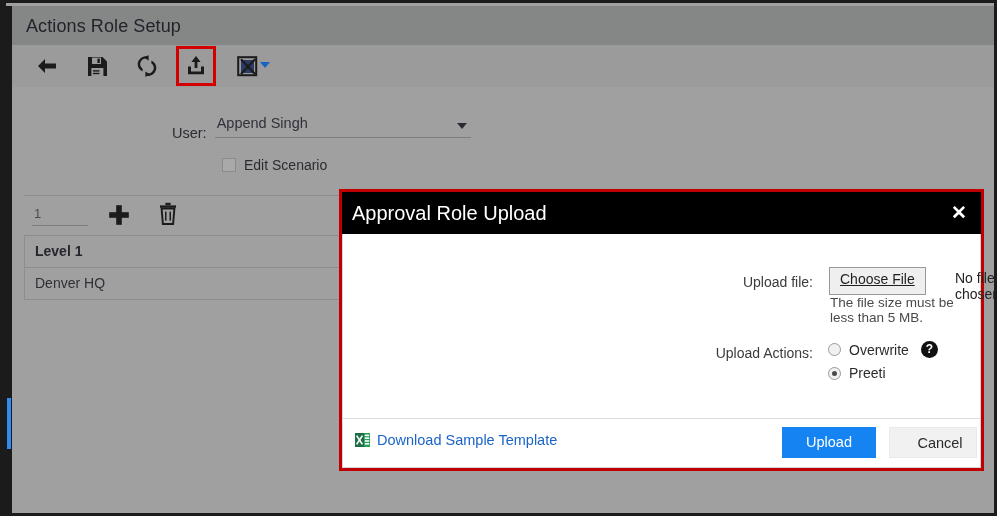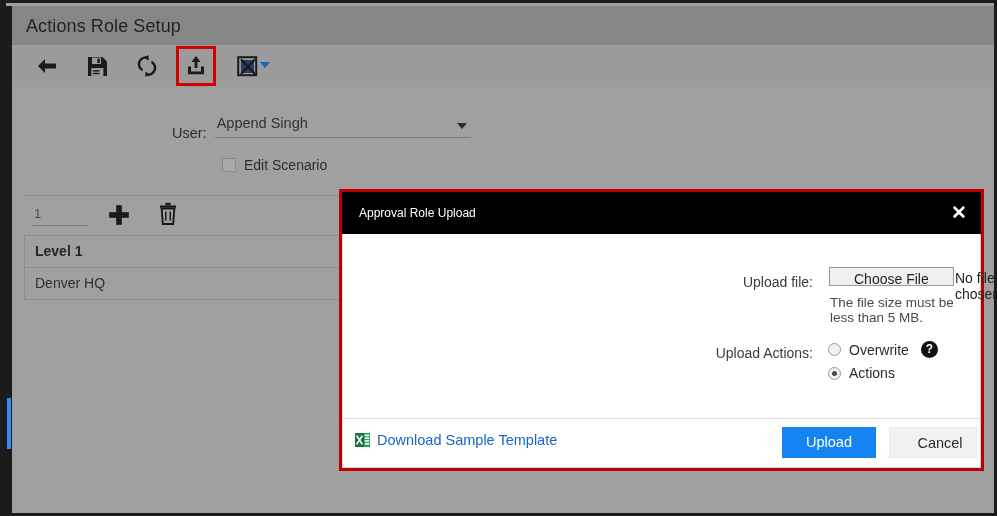--- a/index.html
+++ b/index.html
@@ -252,22 +252,22 @@
   #modal-title-bar {
     height: 42px;
     background: #000000;
     display: flex;
     align-items: center;
     position: relative;
     flex: none;
   }
   #modal-title {
     color: #ffffff;
-    font-size: 12px;
-    margin-left: 17px;
+    font-size: 20px;
+    margin-left: 10px;
   }
   #modal-close-button {
     position: absolute;
     right: 14px;
     top: 11px;
     color: #ffffff;
     font-size: 19px;
     line-height: 19px;
     font-weight: bold;
   }
@@ -282,28 +282,29 @@
     position: absolute;
     font-size: 14px;
     color: #3b3b3b;
     text-align: right;
   }
   #upload-file-label { left: 330px; top: 40px; width: 140px; }
   #choose-file-button {
     position: absolute;
     left: 486px;
     top: 33px;
-    height: 19px;
+    height: 28px;
     line-height: 22px;
-    padding: 0 24px;
+    padding: 0 10px;
     font-size: 14px;
     color: #1f1f1f;
     background: #efefef;
     border: 1px solid #999;
     box-sizing: border-box;
+    text-decoration: underline;
   }
   #no-file-chosen-text {
     position: absolute;
     left: 583px;
     top: 36px;
     font-size: 14px;
     color: #232323;
     margin-left: 29px;
   }
   #file-size-hint {
@@ -525,21 +526,21 @@
       <div class="field-label" id="upload-actions-label">Upload Actions:</div>
 
       <div class="radio-row" id="radio-row-overwrite">
         <span class="radio-circle"></span>
         <span class="radio-label">Overwrite</span>
         <span id="help-icon">?</span>
       </div>
 
       <div class="radio-row" id="radio-row-append">
         <span class="radio-circle checked"></span>
-        <span class="radio-label">Actions</span>
+        <span class="radio-label">Preeti</span>
       </div>
     </div>
 
     <div id="modal-footer">
       <div id="download-sample-link-wrap">
         <span id="excel-icon-small">
           <svg width="15" height="16" viewBox="0 0 15 16">
             <rect x="0" y="1" width="9" height="14" fill="#1d7044"></rect>
             <rect x="9" y="1" width="6" height="14" fill="#29a15d"></rect>
             <rect x="9.8" y="2.6" width="4.4" height="1.6" fill="#ffffff"></rect>

